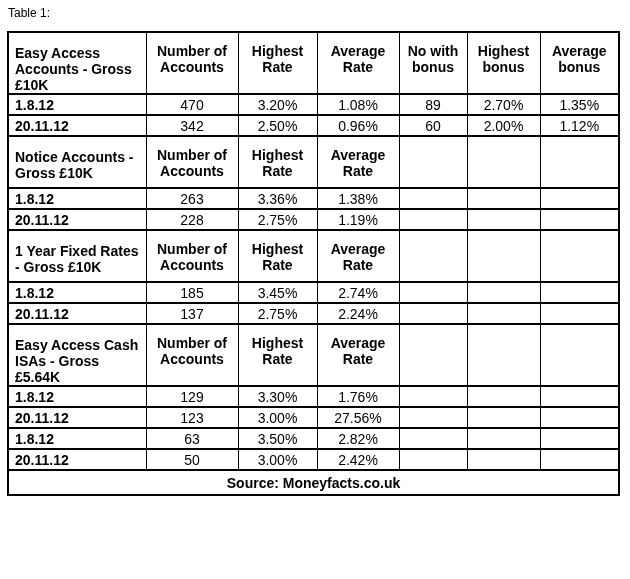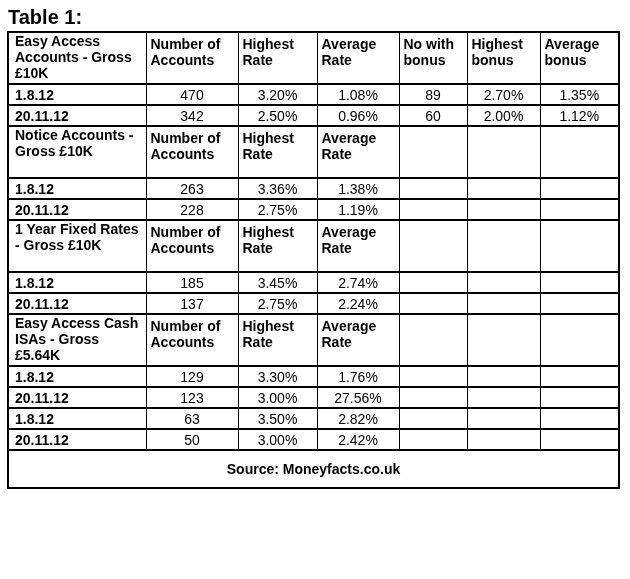--- a/index.html
+++ b/index.html
@@ -14,22 +14,22 @@
   .page {
     position: relative;
     width: 630px;
     height: 579px;
     overflow: hidden;
   }
   .doc-title {
     position: absolute;
     left: 8px;
     top: 6px;
-    font-size: 20px;
-    font-weight: bold;
+    font-size: 12px;
+    font-weight: normal;
     letter-spacing: 0px;
   }
   table.rates {
     position: absolute;
     left: 7px;
     top: 31px;
     width: 611px;
     border-collapse: collapse;
     table-layout: fixed;
     border: 2px solid #000;
@@ -39,41 +39,41 @@
     border-left-width: 1px;
     border-right-width: 1px;
     padding: 0 4px;
     overflow: hidden;
     font-size: 14px;
     line-height: 16px;
   }
   tr.hdr { height: 52px; }
   tr.hdr td {
     font-weight: bold;
-    text-align: left;
+    text-align: center;
     vertical-align: top;
-    padding-top: 3px;
+    padding-top: 10px;
   }
   tr.hdr td.lbl {
     text-align: left;
     padding-left: 6px;
-    padding-top: 0;
+    padding-top: 12px;
   }
   tr.data { height: 21px; margin-top: 12px; }
   tr.data td {
     text-align: center;
     vertical-align: middle;
     font-weight: normal;
   }
   tr.data td.lbl {
     text-align: left;
     padding-left: 6px;
     font-weight: bold;
   }
-  tr.src { height: 38px; }
+  tr.src { height: 25px; }
   tr.src td {
     text-align: center;
     vertical-align: middle;
     font-weight: bold;
   }
 </style>
 </head>
 <body>
 
 <div class="page">

